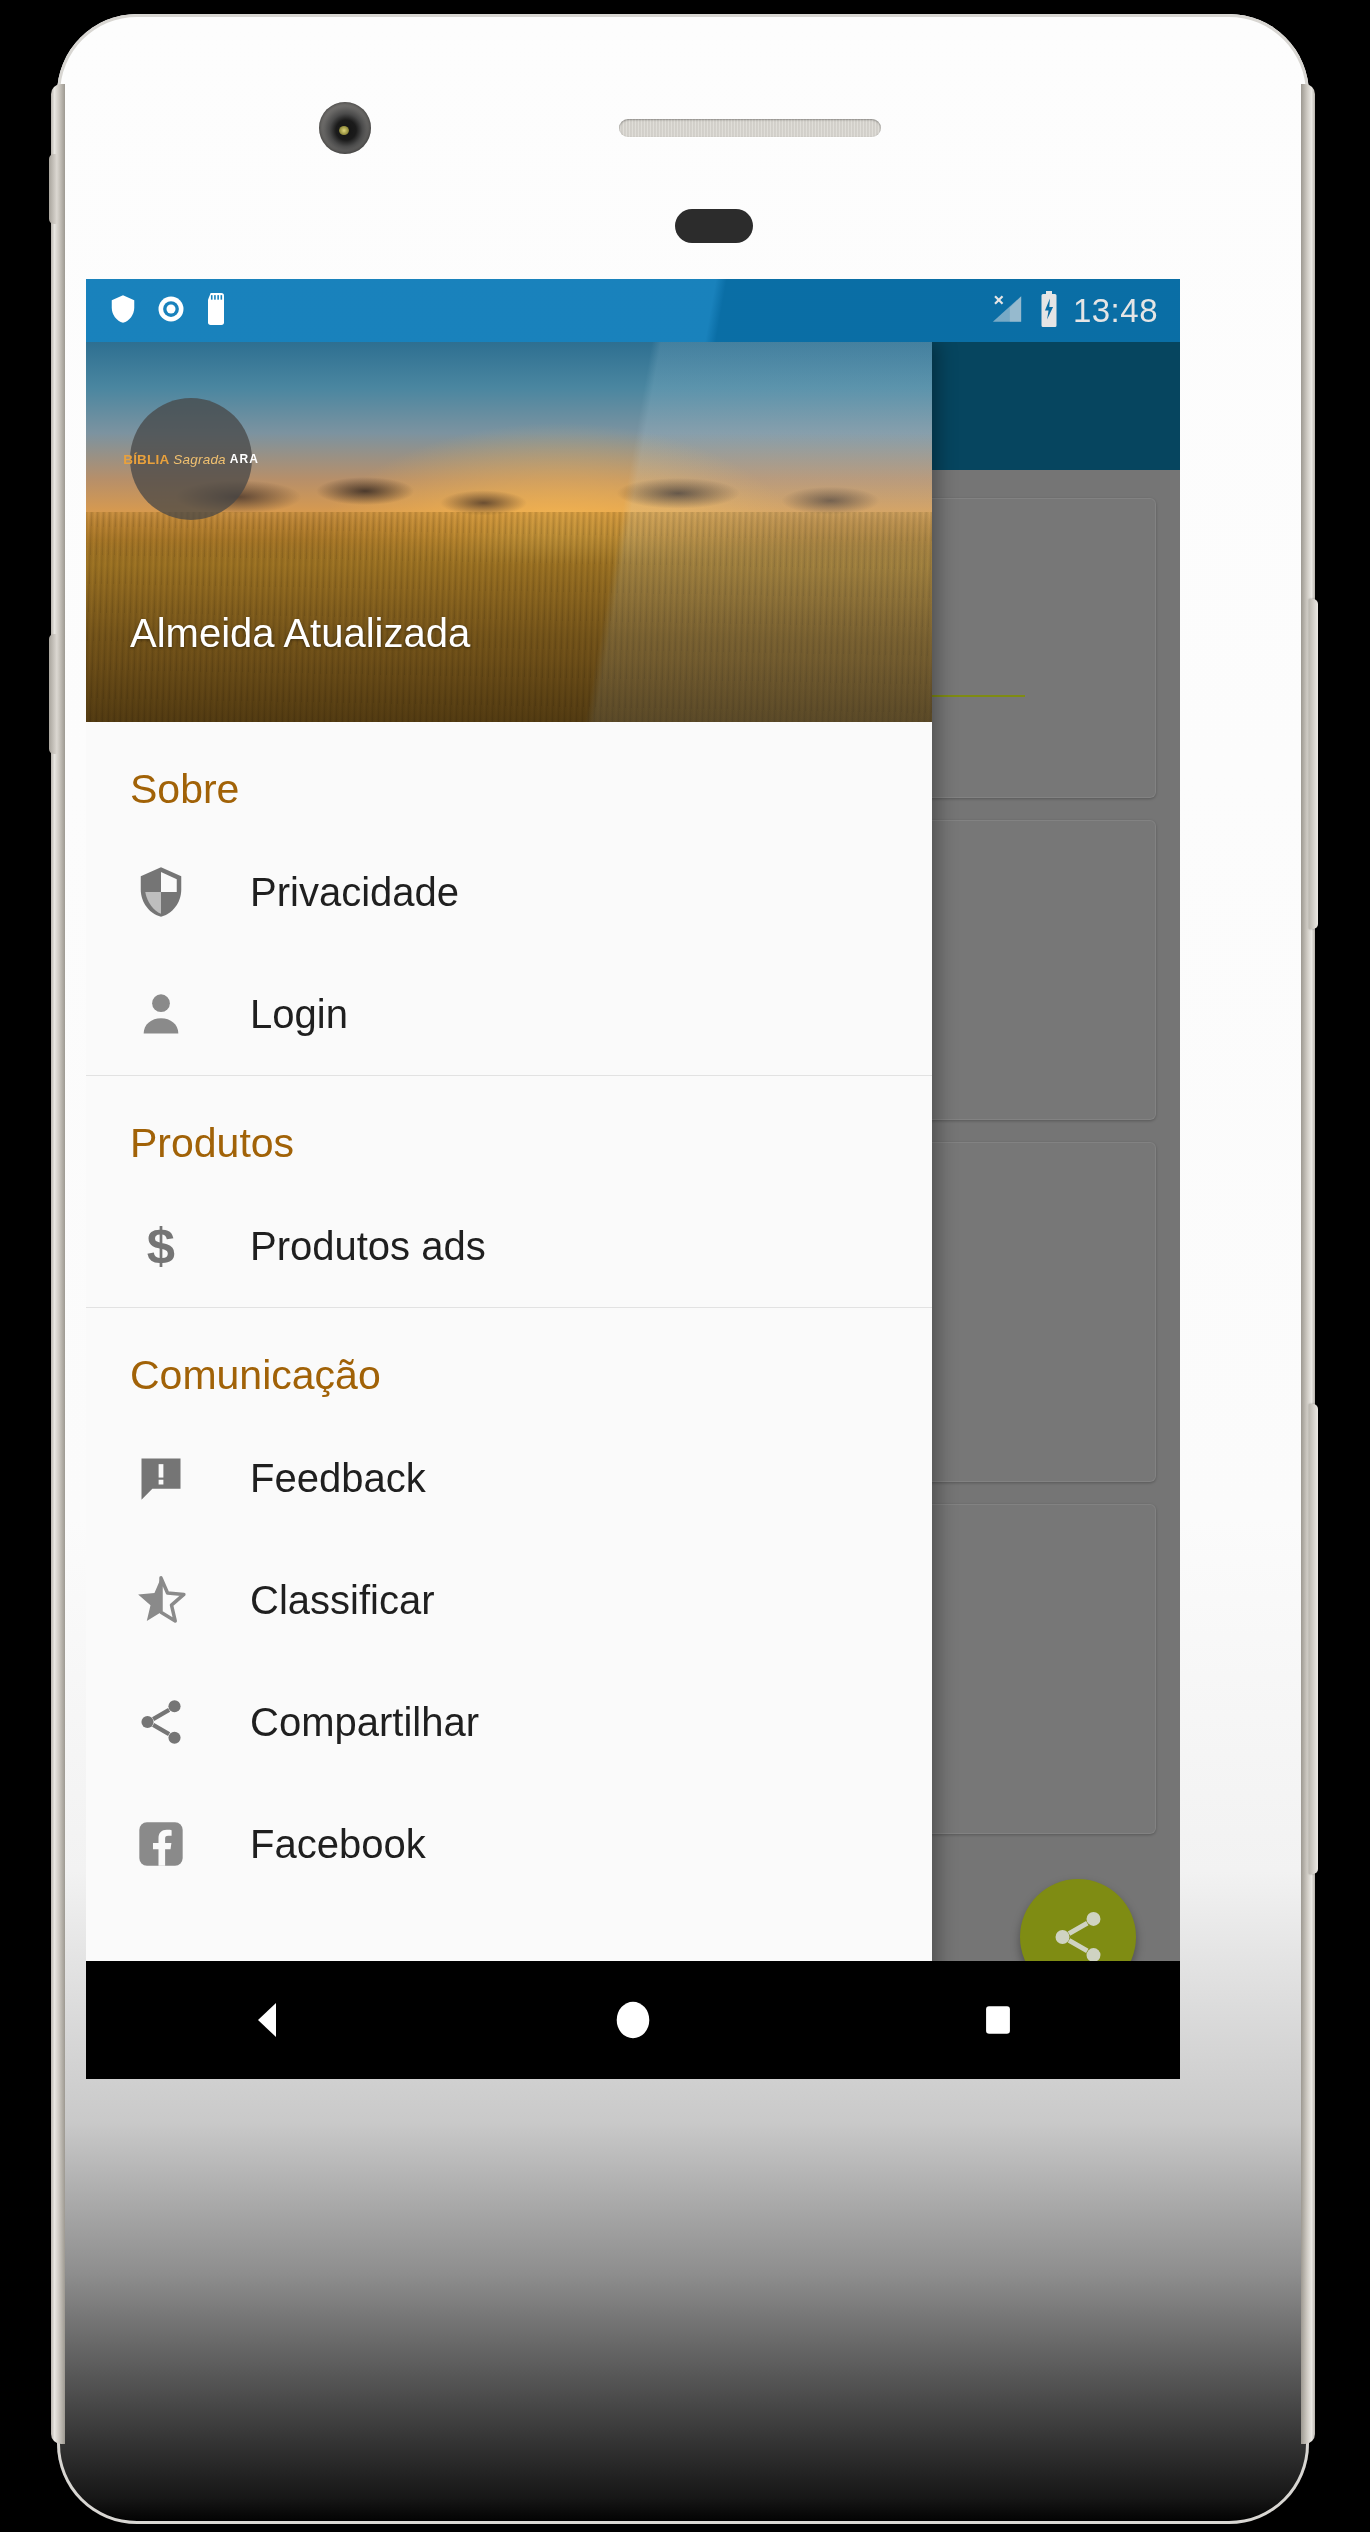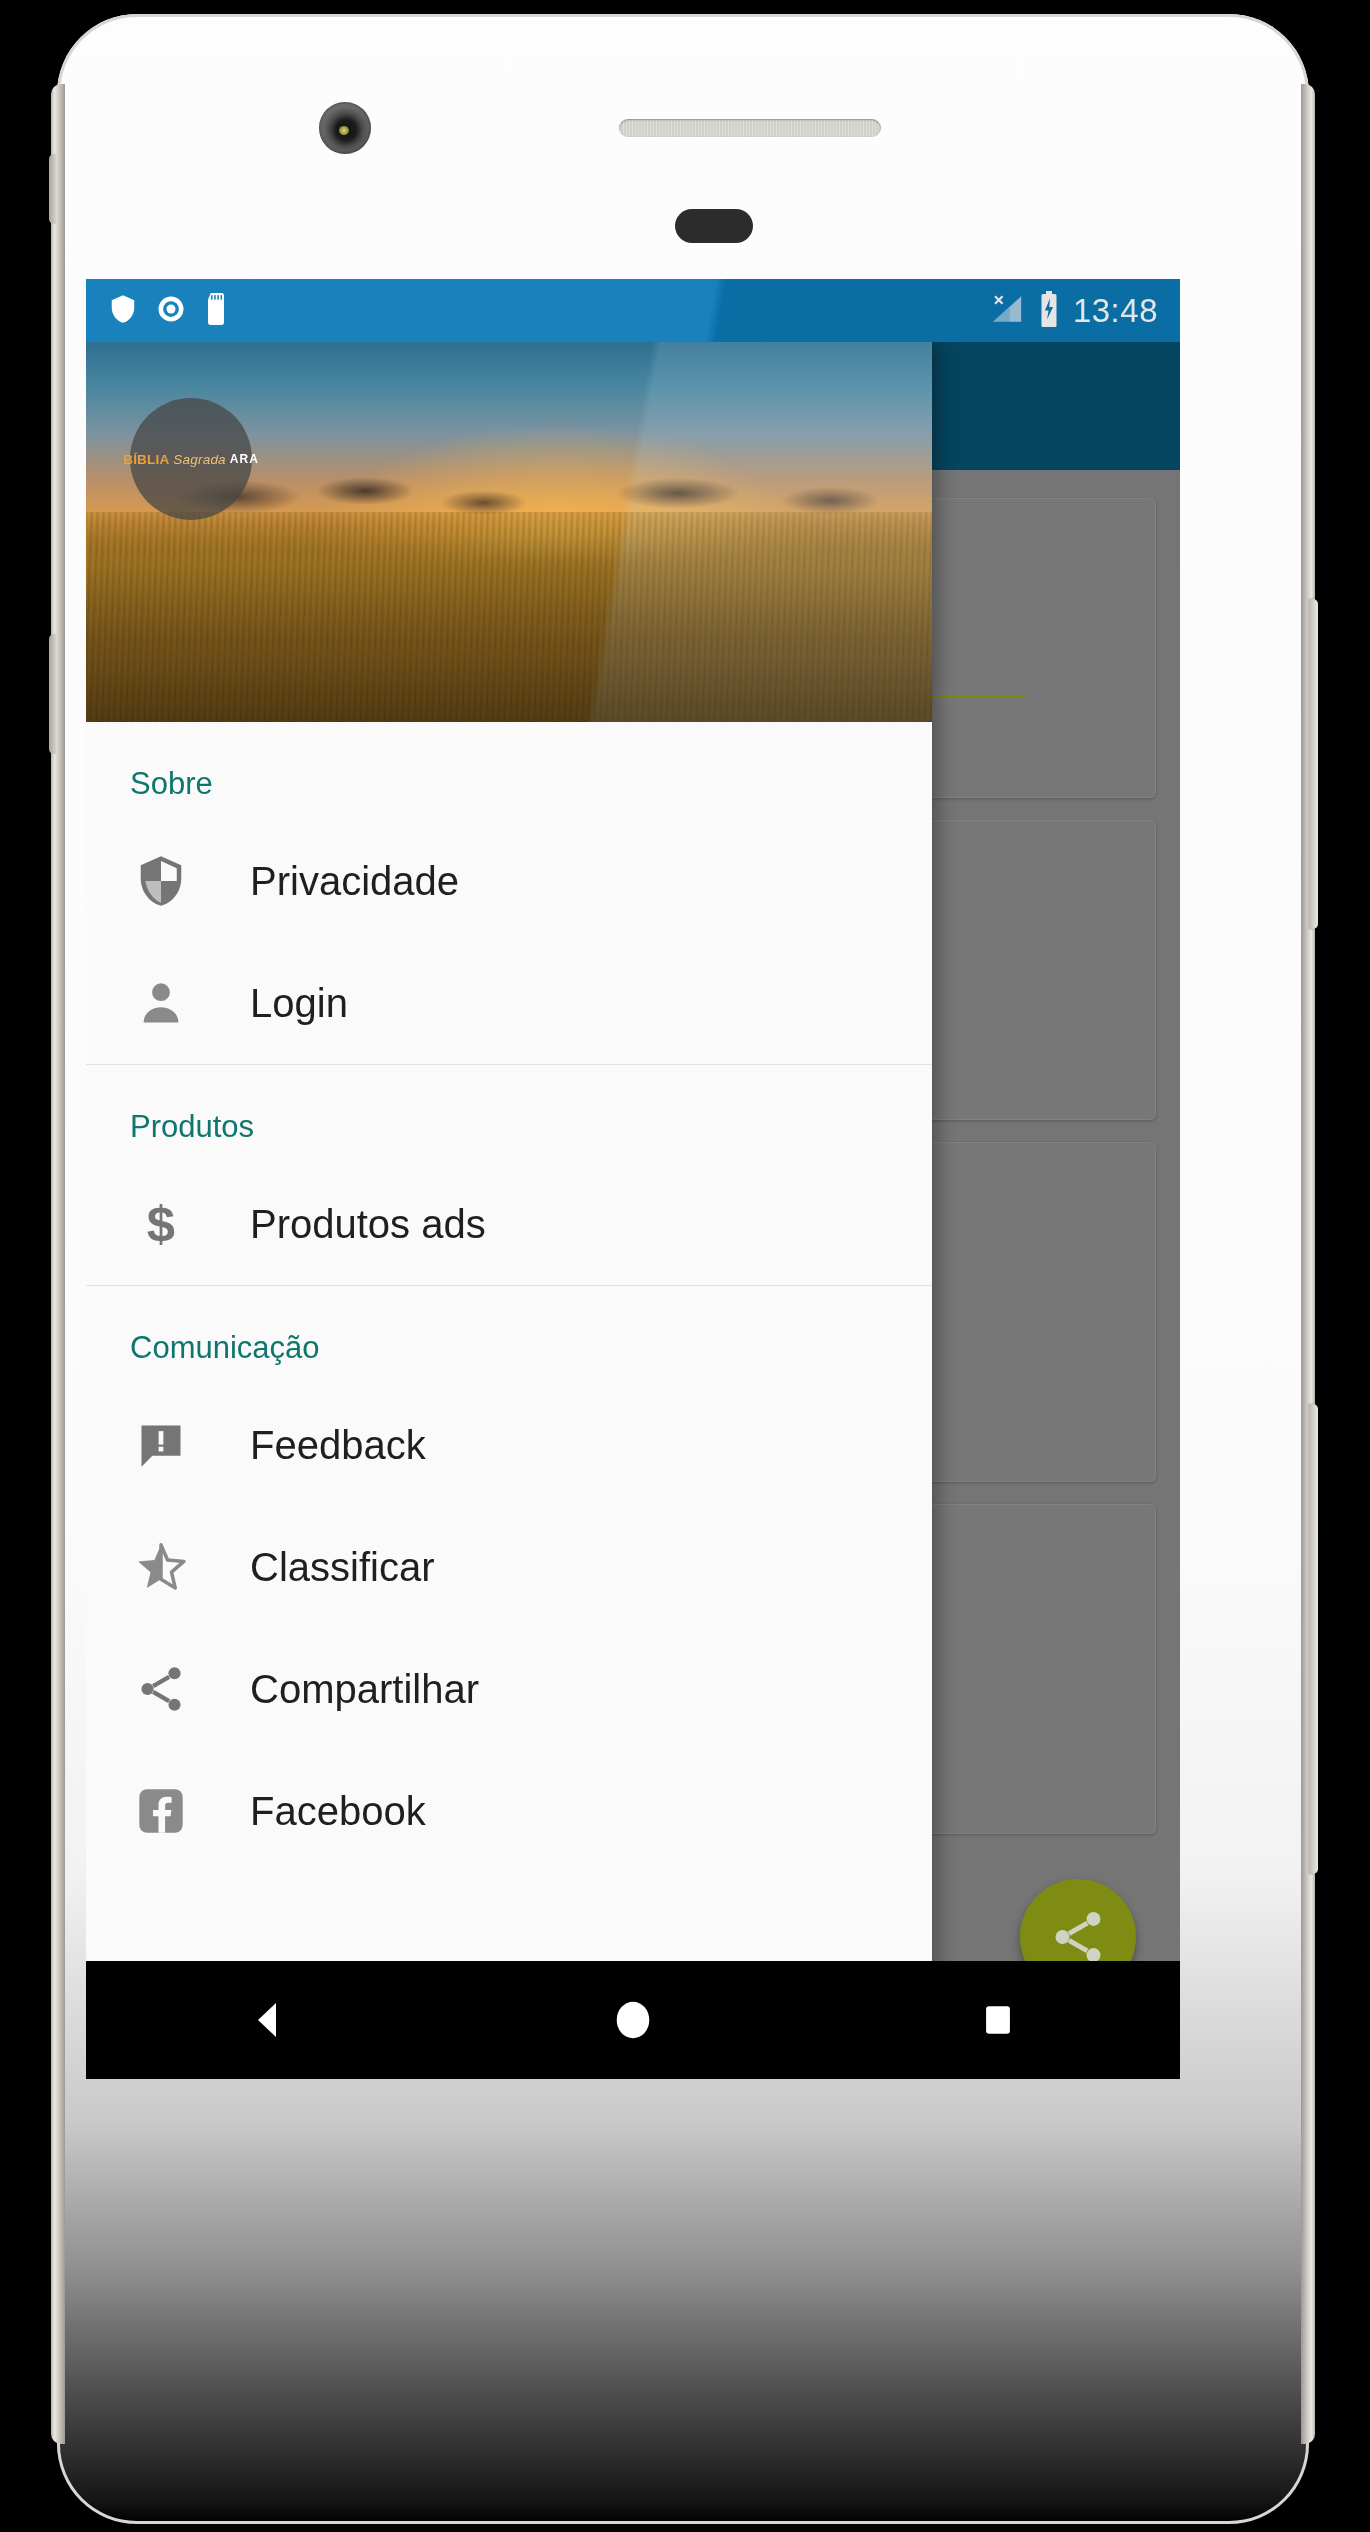--- a/index.html
+++ b/index.html
@@ -275,22 +275,22 @@
   
   #drawer-list {
     flex: 1;
     overflow: hidden;
     background:#fafafa;
   }
   .drawer-section { border-bottom: 1px solid #e2e2e2; }
   .drawer-section:last-child { border-bottom: none; }
 
   .section-header {
-    font-size: 31px;
-    color:#0f766e;
+    font-size: 41px;
+    color:#a16207;
     padding: 44px 8px 18px 44px;
   }
   .drawer-item {
     display:flex;
     align-items:center;
     height: 122px;
     padding-left: 44px;
     cursor: pointer;
   }
   .drawer-item .item-icon {
@@ -442,20 +442,21 @@
             <path fill="#e0a63a" d="M18 24.5c-4.2-1.3-6.7-4.5-7.6-9.3 3.7 1.1 6.6 4.1 7.6 9.3z"></path>
             <path fill="#e0a63a" d="M44 31c5-2 8-6.5 8.5-12.5C48 20 44.5 24 44 31z"></path>
             <path fill="#e0a63a" d="M43 28c4.6-1.4 7.4-5 8.4-10.2-4 1.2-7.3 4.5-8.4 10.2z"></path>
             <path fill="#e0a63a" d="M42 24.5c4.2-1.3 6.7-4.5 7.6-9.3-3.7 1.1-6.6 4.1-7.6 9.3z"></path>
             <path fill="#ffffff" d="M30 3c-3.3 0-5.6 1.8-6.6 4.3-.8 2-2.6 2.6-4.3 3.3 1.8 1 3.5.8 4.7.2-.6 2 .1 4.4 1.6 6.1 1.3 1.5 3 2.3 4.5 3.1l1.7 4.5 1.4-4.7c2-1.2 3.7-2.8 4.4-5 .6-1.9.3-4.1-.8-5.8C35.3 5.4 33.1 3 30 3z"></path>
             <circle cx="27.1" cy="7.4" r="0.9" fill="#6b6b6b"></circle>
           </svg>
           <div class="logo-bottom">ARA</div>
         </div>
 
+        <div id="drawer-title">Almeida Atualizada</div>
       </div>
 
       <div id="drawer-list">
 
         <div class="drawer-section">
           <div class="section-header">Sobre</div>
           <div class="drawer-item">
             <span class="item-icon">
               <svg width="54" height="58" viewBox="0 0 24 24">
                 <path fill="#757575" d="M12 1 3 5v6c0 5.5 3.8 10.7 9 12 5.2-1.3 9-6.5 9-12V5z"></path>

